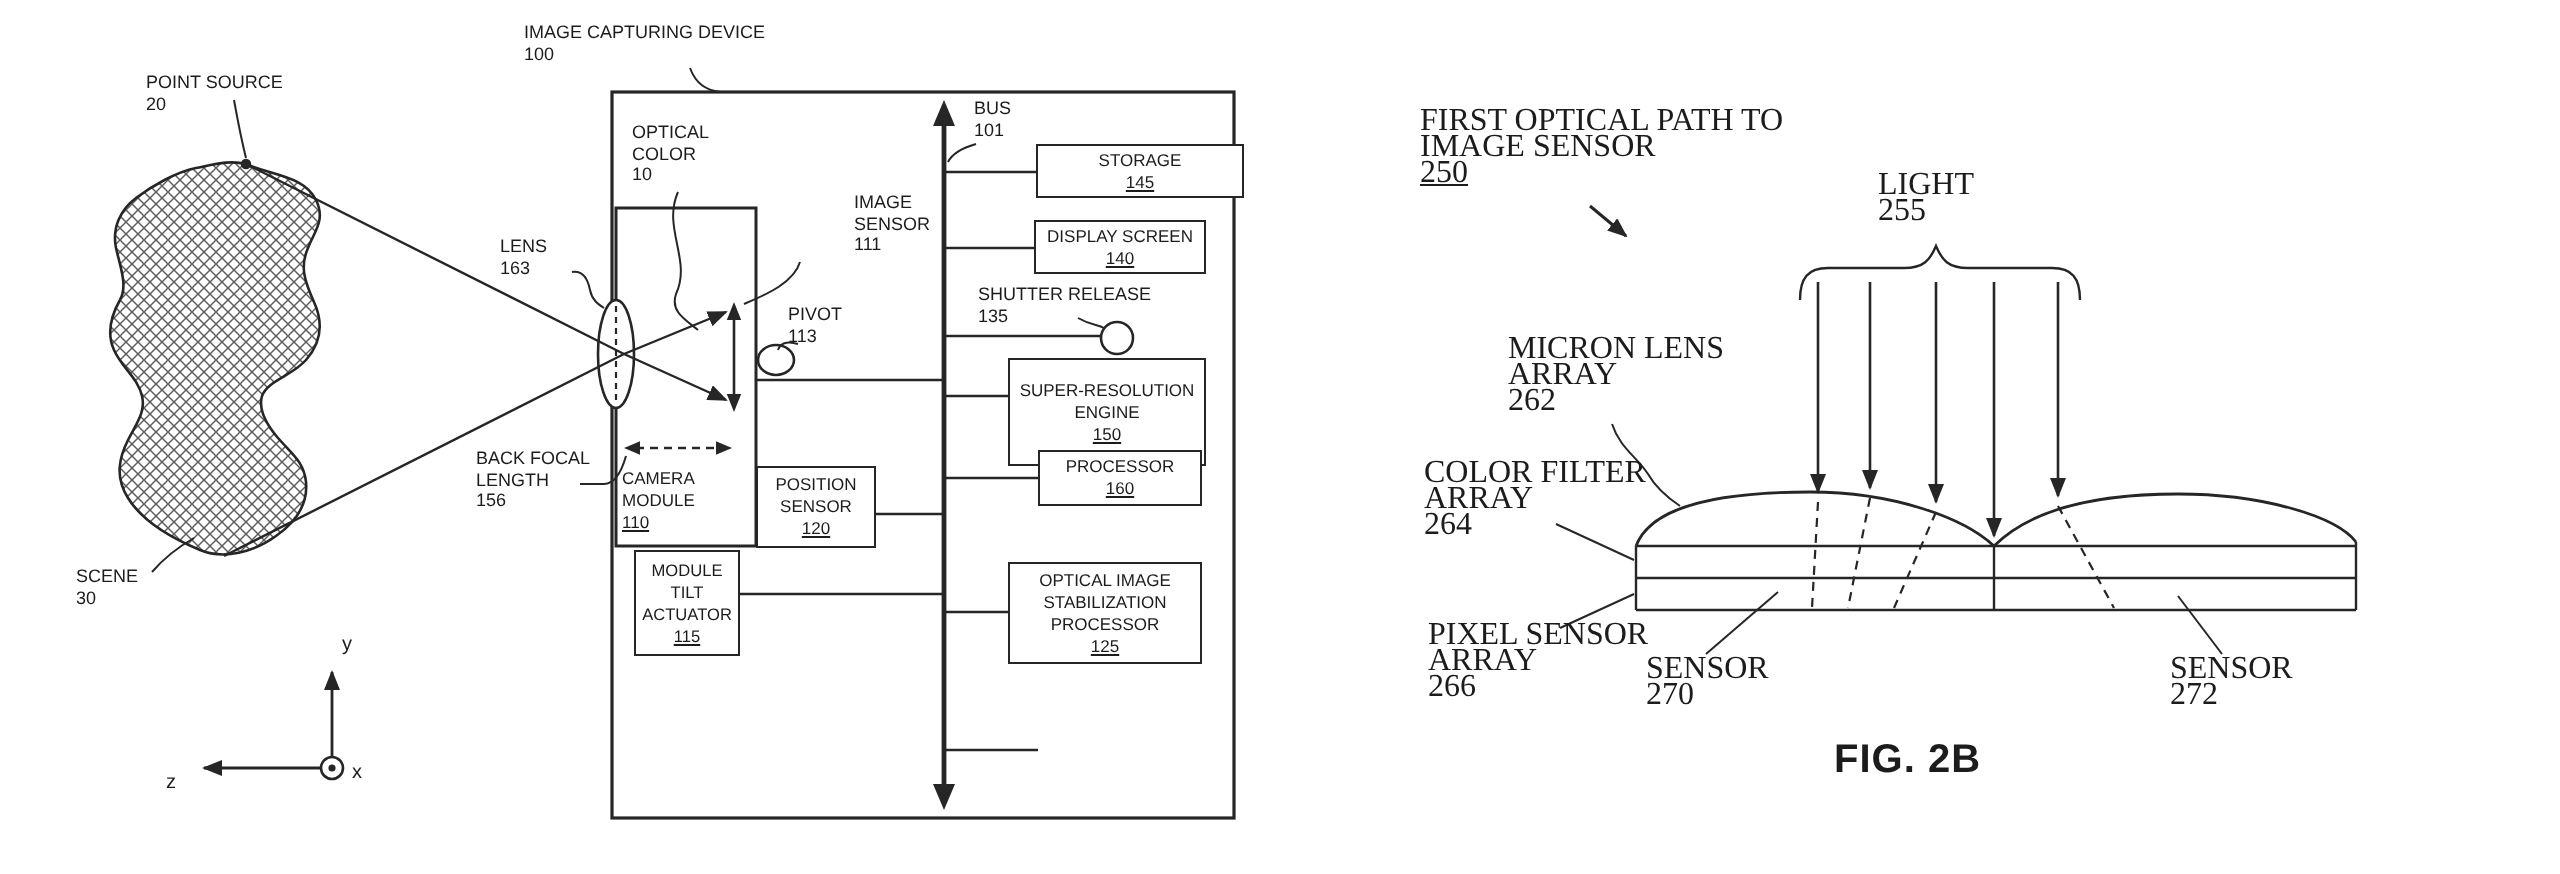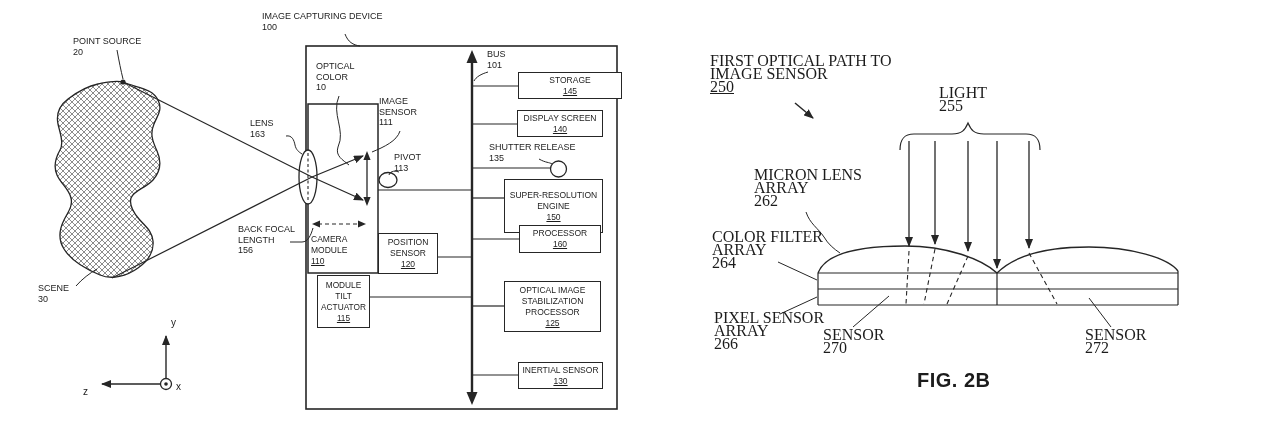--- a/index.html
+++ b/index.html
@@ -162,21 +162,21 @@
 </div>
 <div class="lb" style="left:250px;top:118px;width:44px;">
   <span>LENS</span>
   <span>163</span>
 </div>
 <div class="lb" style="left:316px;top:61px;width:44px;">
   <span>OPTICAL</span>
   <span>COLOR</span>
   <span>10</span>
 </div>
-<div class="lb" style="left:379px;top:96px;width:46px;">
+<div class="lb" style="left:379px;top:96px;width:46px;padding-left:48px;">
   <span>IMAGE</span>
   <span>SENSOR</span>
   <span>111</span>
 </div>
 <div class="lb" style="left:394px;top:152px;width:38px;">
   <span>PIVOT</span>
   <span>113</span>
 </div>
 <div class="lb" style="left:238px;top:224px;width:65px;">
   <span>BACK FOCAL</span>
@@ -228,24 +228,20 @@
 <div class="bx" style="left:519px;top:225px;width:82px;height:28px;">
   <span>PROCESSOR</span>
   <span class="u">160</span>
 </div>
 <div class="bx" style="left:504px;top:281px;width:97px;height:51px;">
   <span>OPTICAL IMAGE</span>
   <span>STABILIZATION</span>
   <span>PROCESSOR</span>
   <span class="u">125</span>
 </div>
-<div class="bx" style="left:518px;top:362px;width:85px;height:27px;">
-  <span>INERTIAL SENSOR</span>
-  <span class="u">130</span>
-</div>
 
 <span class="axis" style="left:171px;top:317px;">y</span>
 <span class="axis" style="left:83px;top:386px;">z</span>
 <span class="axis" style="left:176px;top:381px;">x</span>
 
 <div class="f2">
   <div class="lb" style="left:710px;top:54px;width:165px;">
     <span>FIRST OPTICAL PATH TO</span>
     <span>IMAGE SENSOR</span>
     <span class="u">250</span>

